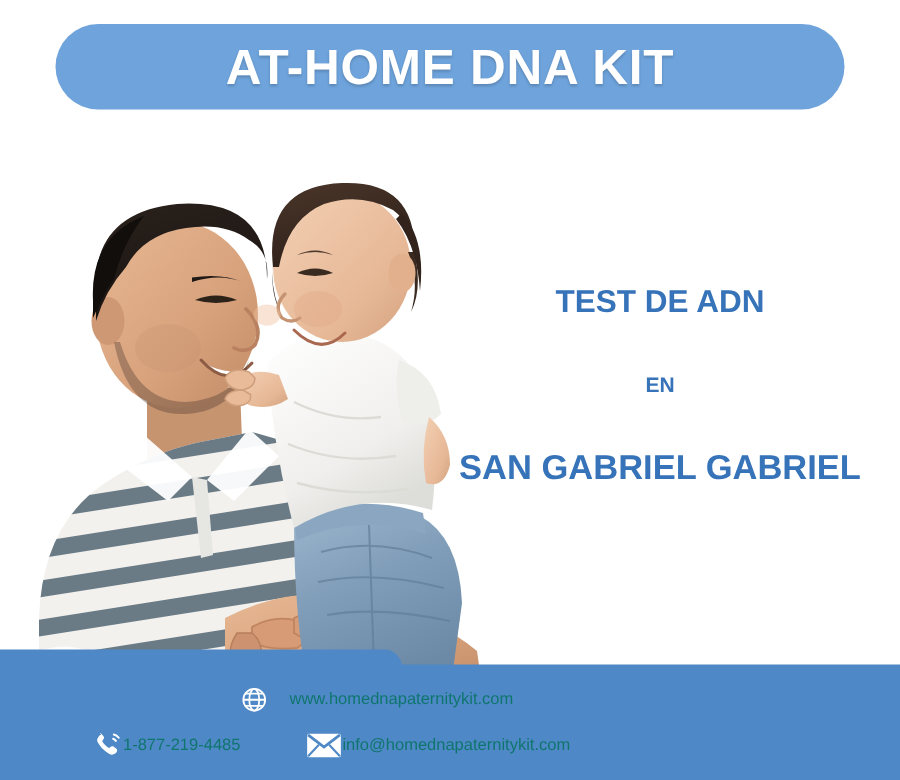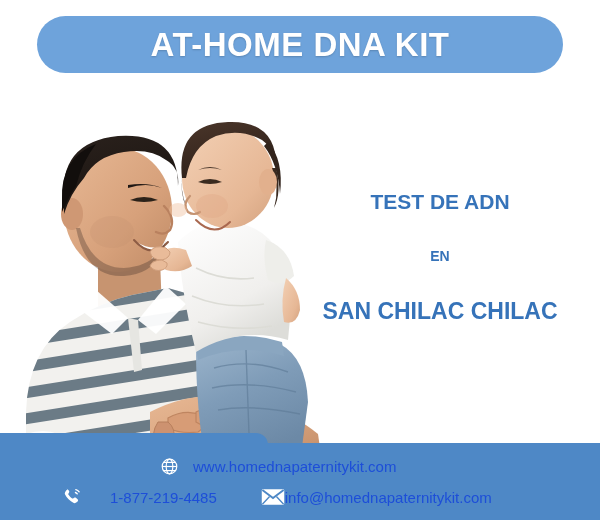--- a/index.html
+++ b/index.html
@@ -89,44 +89,44 @@
     top: 433px;
     width: 268px;
     height: 14px;
     background: #4e88c6;
     border-top-right-radius: 12px;
   }
   .footer-row {
     position: absolute;
     display: flex;
     align-items: center;
-    color: #1d4ed8;
+    color: #0f766e;
     font-family: "Liberation Sans", sans-serif;
-    font-size: 15px;
+    font-size: 11px;
     white-space: nowrap;
   }
   #footer-row-web {
     left: 160px;
     top: 455px;
     height: 22px;
   }
   #footer-row-contact {
     left: 62px;
     top: 485px;
     height: 24px;
   }
   .footer-icon {
     display: inline-flex;
     align-items: center;
     justify-content: center;
     flex: none;
   }
   .footer-text { display: inline-block; }
   #website-text { margin-left: 14px; }
-  #phone-text { margin-left: 28px; }
+  #phone-text { margin-left: 0; }
   #email-icon { margin-left: 44px; }
   #email-text { }
 </style>
 </head>
 <body>
 
 <div id="poster">
 
   <div id="header-banner">
     <span id="banner-title">AT-HOME DNA KIT</span>
@@ -292,21 +292,21 @@
         </g>
 
         <ellipse cx="178" cy="128" rx="9" ry="7" fill="#f0c0a0" opacity="0.45"></ellipse>
       </g>
     </svg>
   </div>
 
   <div id="heading-block">
     <div id="heading-line-1" class="heading-line">TEST DE ADN</div>
     <div id="heading-line-2" class="heading-line">EN</div>
-    <div id="heading-line-3" class="heading-line">SAN CHILAC CHILAC</div>
+    <div id="heading-line-3" class="heading-line">SAN GABRIEL GABRIEL</div>
   </div>
 
   <div id="footer-notch"></div>
   <div id="footer-bar"></div>
 
   <div id="footer-row-web" class="footer-row">
     <span class="footer-icon">
       <svg width="19" height="19" viewBox="0 0 24 24" fill="none" stroke="#ffffff" stroke-width="1.5">
         <circle cx="12" cy="12" r="9.2"></circle>
         <ellipse cx="12" cy="12" rx="4.2" ry="9.2"></ellipse>

